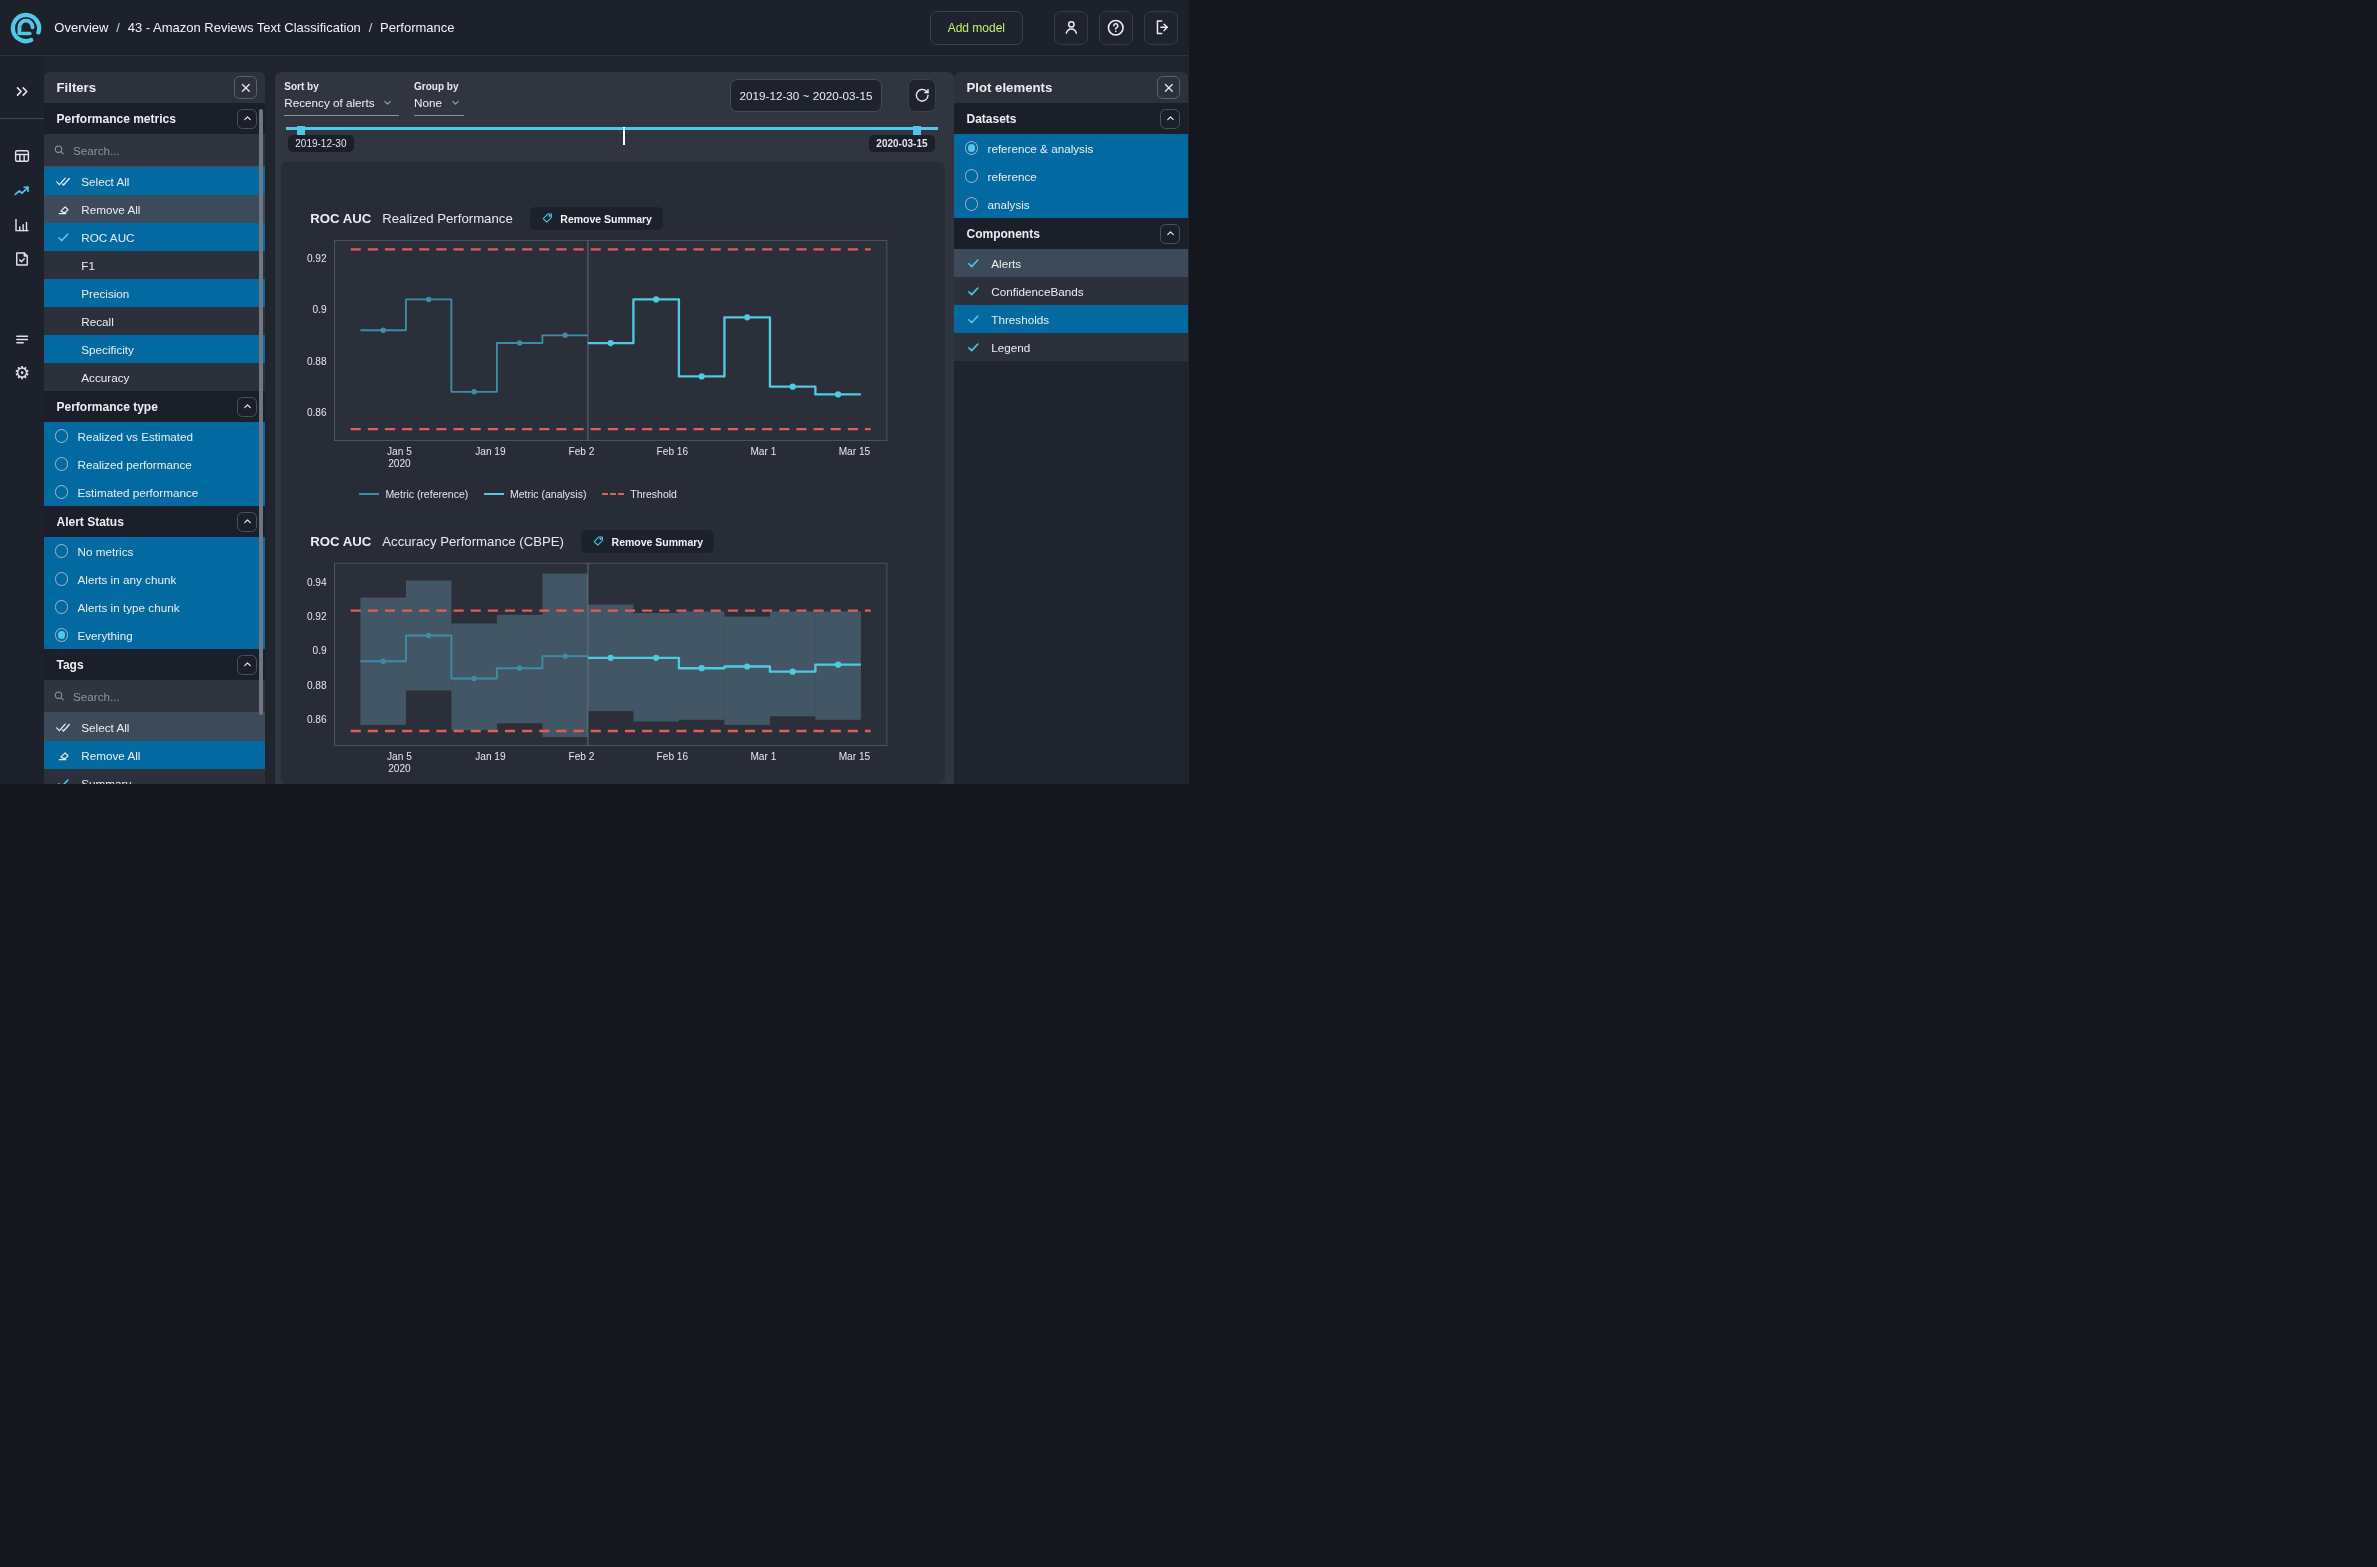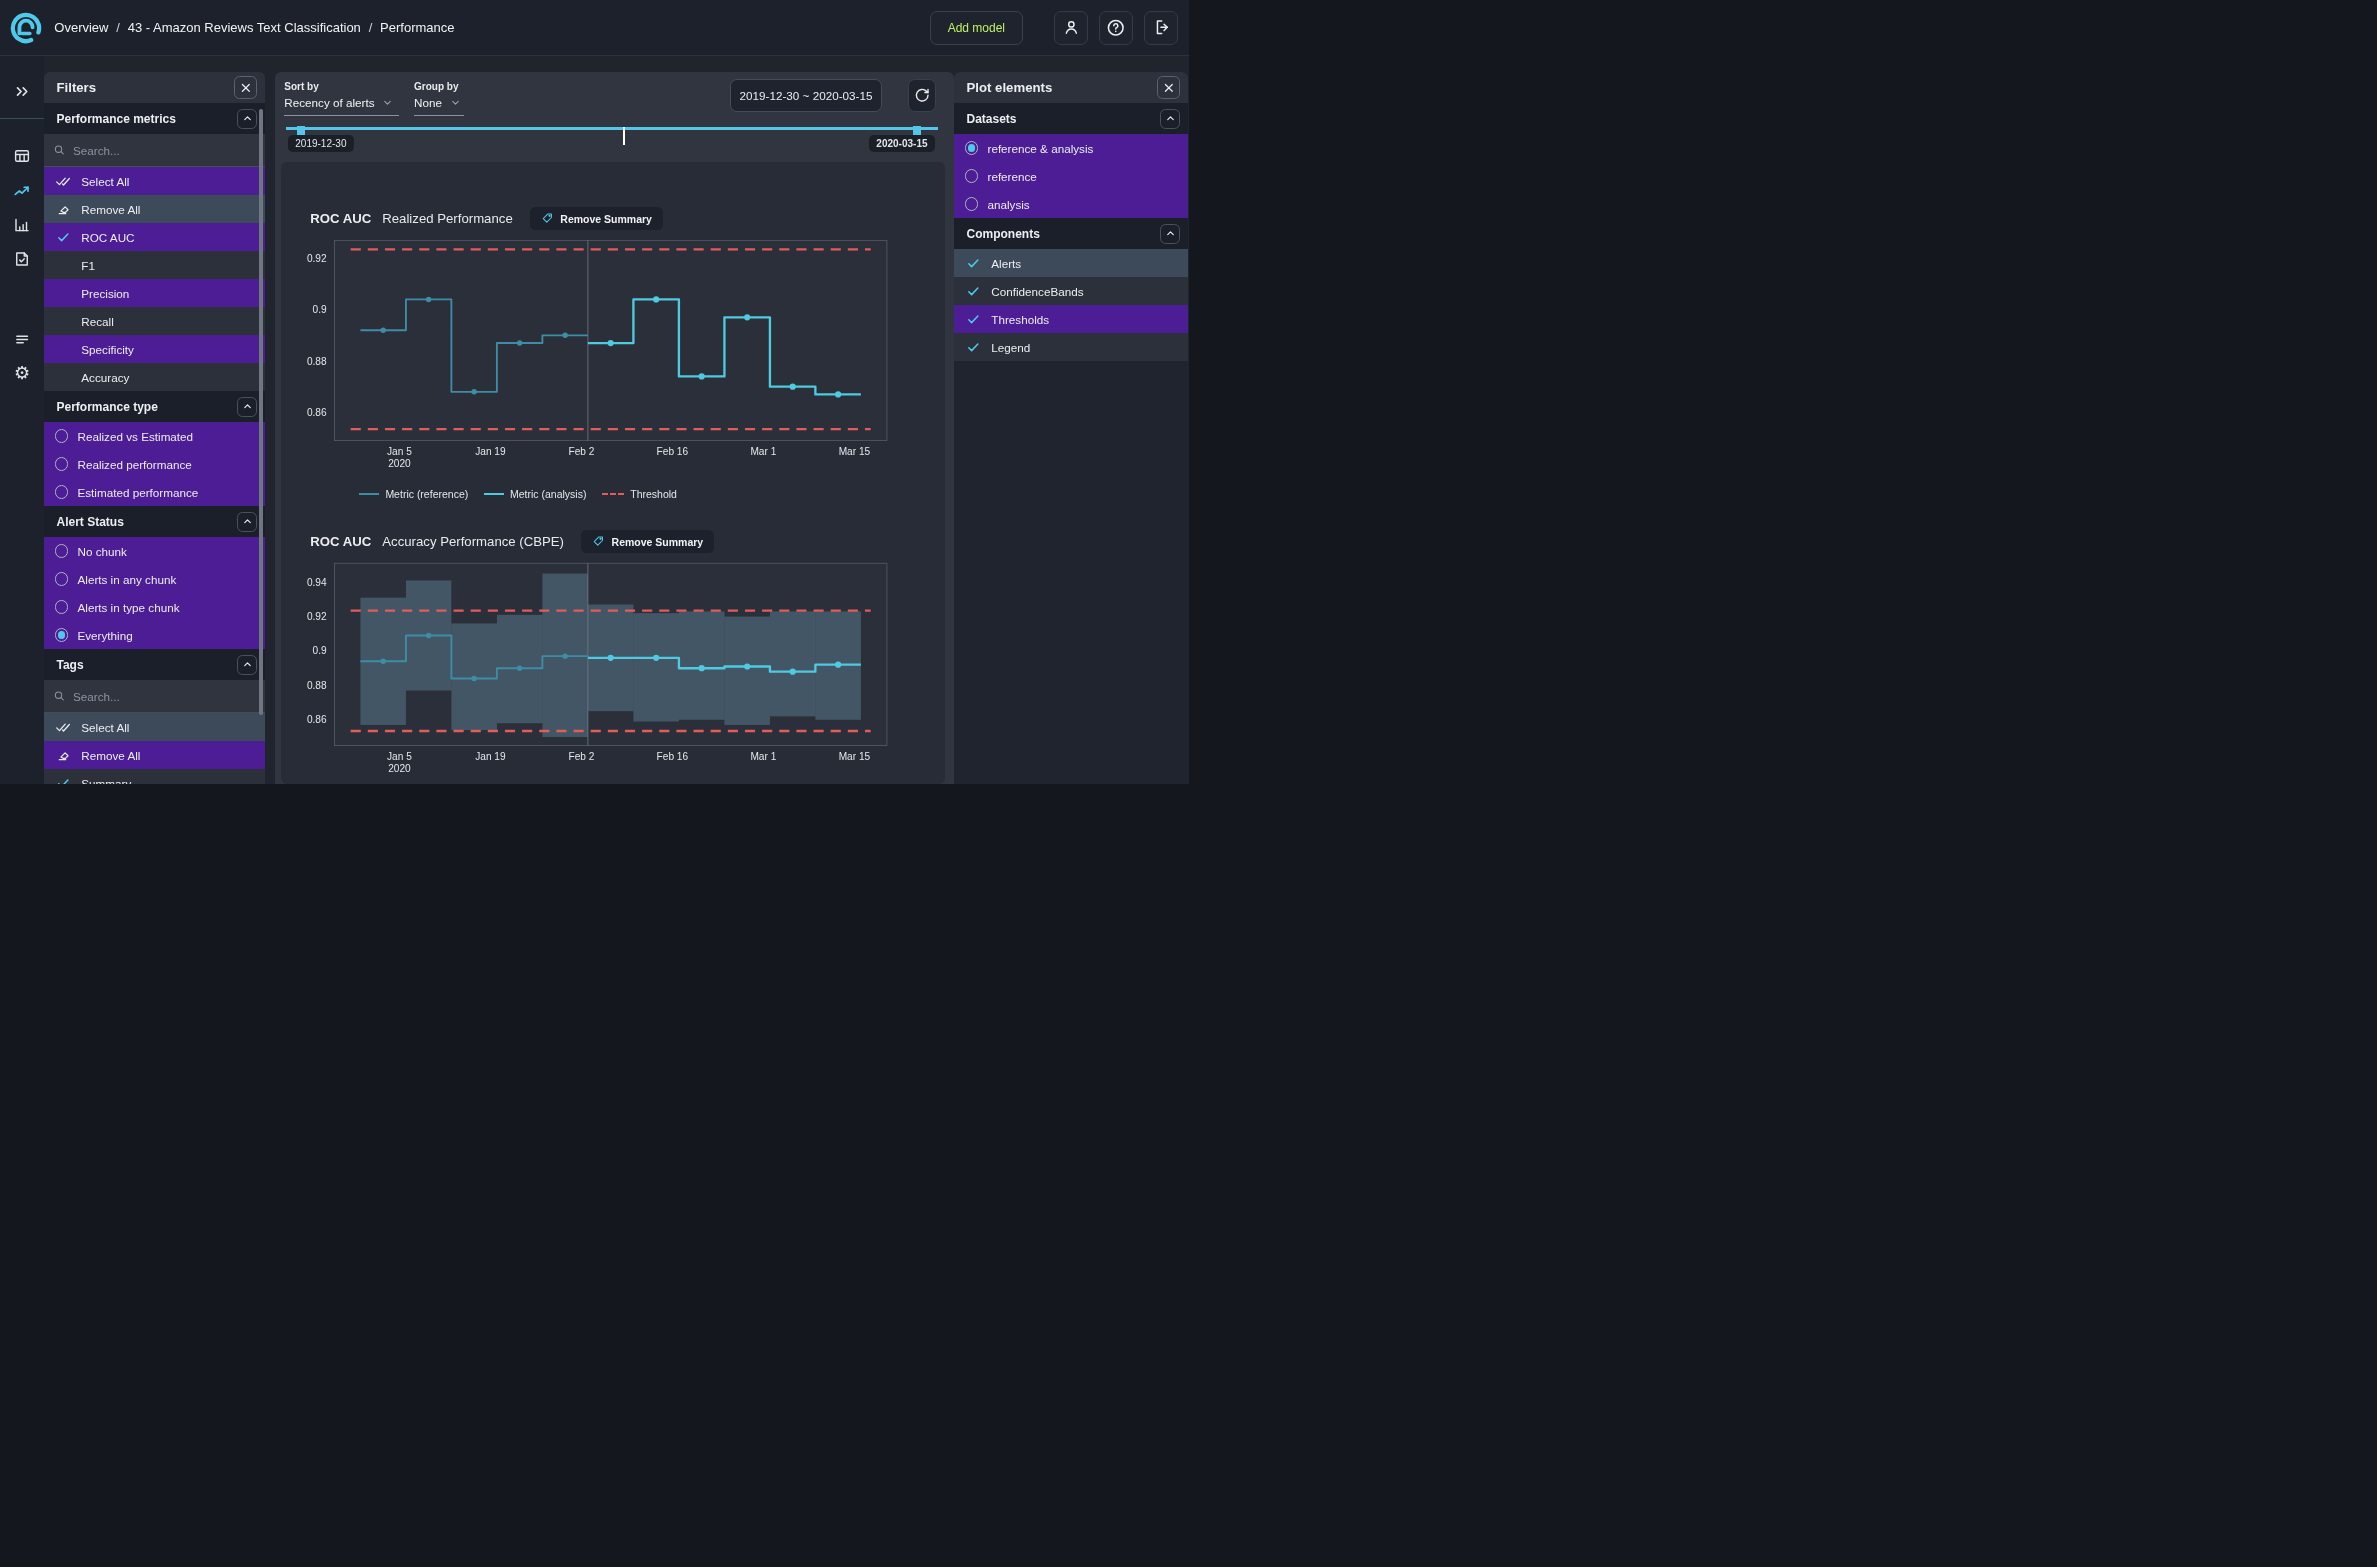--- a/index.html
+++ b/index.html
@@ -37,21 +37,21 @@
   .sq-btn { width:22px; height:22px; border:0.8px solid #5a6170; border-radius:5.5px; background:transparent;
             display:flex; align-items:center; justify-content:center; cursor:pointer; flex:0 0 auto; }
   .sq-btn svg { stroke:#e8ebef; }
   .sec-hd { height:31px; background:#1b1f29; display:flex; align-items:center; justify-content:space-between; padding:0 7.8px 0 12.5px; }
   .sec-hd .t { font-size:12px; font-weight:bold; }
   .sec-hd .sq-btn { width:20px; height:20px; border-color:#4a515e; }
   .search-row { height:33px; background:#2f343e; border-bottom:0.8px solid #454b57; display:flex; align-items:center; padding:0 9.3px; gap:7px; }
   .search-row input { background:transparent; border:none; outline:none; color:#eceef1; font-size:11.7px; width:100%;
                       font-family:"Liberation Sans", sans-serif; }
   .search-row input::placeholder { color:#8b93a1; }
-  .row { height:28px; display:flex; align-items:center; gap:9.3px; padding:0 11px; font-size:11.7px; cursor:pointer; background:#4c1d95; }
+  .row { height:28px; display:flex; align-items:center; gap:9.3px; padding:0 11px; font-size:11.7px; cursor:pointer; background:#0369a1; }
   .row.alt { background:#2b303b; }
   .row.hl { background:#3d4a5a; }
   .row .ic { width:17px; display:flex; justify-content:center; flex:0 0 auto; }
   .radio { width:13.2px; height:13.2px; border:1.2px solid #aeb6c2; border-radius:50%; flex:0 0 auto; position:relative; }
   .radio.sel::after { content:""; position:absolute; inset:1.9px; border-radius:50%; background:#4fc9ea; }
   .scrollbar { position:absolute; width:4.7px; border-radius:2.3px; background:#6f7682; }
 
   
   .filters { left:44px; width:221px; }
   
@@ -282,21 +282,21 @@
     <div class="sec-hd">
       <span class="t">Alert Status</span>
       <button class="sq-btn">
         <svg width="11" height="11" viewBox="0 0 24 24" fill="none" stroke-width="2.6" stroke-linecap="round" stroke-linejoin="round">
             <path d="M6 14.5l6-6 6 6"></path>
           </svg>
       </button>
     </div>
     <div class="row">
       <span class="radio"></span>
-      <span>No chunk</span>
+      <span>No metrics</span>
     </div>
     <div class="row">
       <span class="radio"></span>
       <span>Alerts in any chunk</span>
     </div>
     <div class="row">
       <span class="radio"></span>
       <span>Alerts in type chunk</span>
     </div>
     <div class="row">

